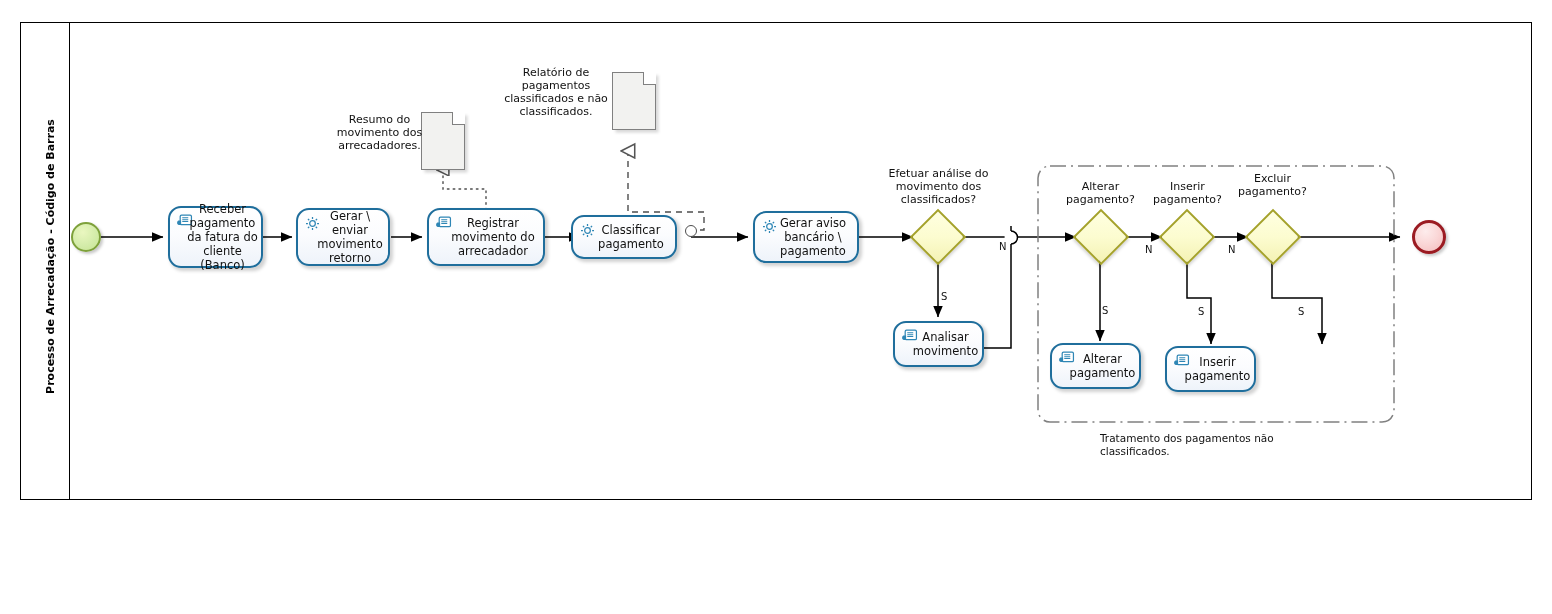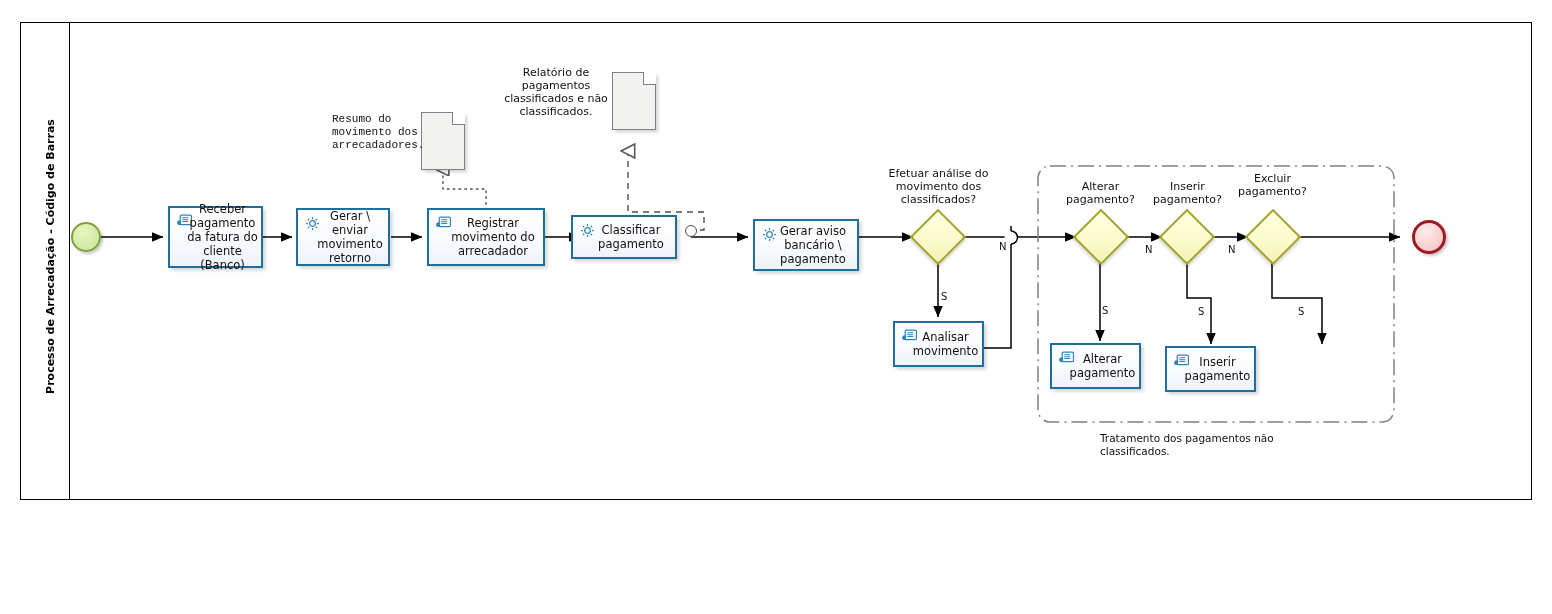--- a/index.html
+++ b/index.html
@@ -22,21 +22,21 @@
   .event{position:absolute;border-radius:50%;box-sizing:border-box;}
   .start-event{width:30px;height:30px;border:2px solid #7EA13B;
         background:radial-gradient(circle at 38% 32%,#eaf7c0 0%,#d4ecaa 55%,#c6e492 100%);
         box-shadow:2px 2px 3px rgba(0,0,0,.22);}
   .end-event{width:34px;height:34px;border:3.2px solid #9B1B22;
         background:radial-gradient(circle at 38% 30%,#fdecec 0%,#fad6d6 50%,#f4bcbc 100%);
         box-shadow:2px 2px 3px rgba(0,0,0,.22);}
 
   
   .task{position:absolute;box-sizing:border-box;border:2px solid #1F6E9C;
-        border-radius:0;
+        border-radius:13px;
         background:linear-gradient(180deg,#ffffff 0%,#fbfcfe 45%,#eef3fa 100%);
         box-shadow:2.5px 2.5px 3.5px rgba(0,0,0,.18);
         display:flex;align-items:center;justify-content:center;}
   .task-inner{position:relative;width:100%;height:100%;}
   .task-label{position:absolute;left:0;right:0;top:50%;transform:translateY(-50%);
         text-align:center;font:11.5px/14px "DejaVu Sans",sans-serif;color:#111;
         padding:0 3px;box-sizing:border-box;}
   .task-icon{position:absolute;left:6px;top:6px;width:17px;height:15px;}
 
   
@@ -180,21 +180,21 @@
           <path d="M9 1.2v2.3M9 14.5v2.3M1.2 9h2.3M14.5 9h2.3M3.5 3.5l1.6 1.6M12.9 12.9l1.6 1.6M14.5 3.5l-1.6 1.6M5.1 12.9L3.5 14.5"></path>
         </g>
       </svg>
       <div class="task-label lbl-pad-left">Classificar pagamento</div>
     </div>
   </div>
 
   <div style="position:absolute;left:685px;top:225px;width:10px;height:10px;
               border:1.4px solid #4d4d4d;border-radius:50%;background:#fff;"></div>
 
-  <div class="task" style="left:753px;top:211px;width:106px;height:52px;margin-top:8px;">
+  <div class="task" style="left:753px;top:211px;width:106px;height:52px;">
     <div class="task-inner">
       <svg class="task-icon" viewBox="0 0 18 18">
         <g fill="none" stroke="#2E86B5" stroke-width="1.5">
           <circle cx="9" cy="9" r="3.4"></circle>
           <path d="M9 1.2v2.3M9 14.5v2.3M1.2 9h2.3M14.5 9h2.3M3.5 3.5l1.6 1.6M12.9 12.9l1.6 1.6M14.5 3.5l-1.6 1.6M5.1 12.9L3.5 14.5"></path>
         </g>
       </svg>
       <div class="task-label lbl-pad-left">Gerar aviso bancário \ pagamento</div>
     </div>
   </div>
@@ -249,21 +249,21 @@
   <div class="flow-label" style="left:999px;top:241px;">N</div>
   <div class="flow-label" style="left:1102px;top:305px;">S</div>
   <div class="flow-label" style="left:1145px;top:244px;">N</div>
   <div class="flow-label" style="left:1198px;top:306px;">S</div>
   <div class="flow-label" style="left:1228px;top:244px;">N</div>
   <div class="flow-label" style="left:1298px;top:306px;">S</div>
 
   <div class="dataobj" style="left:421px;top:112px;">
     <div class="fold"></div>
   </div>
-  <div class="note" style="left:332px;top:113px;width:95px;text-align:left;font-family:Liberation Mono, monospace;">Resumo do movimento dos arrecadadores.</div>
+  <div class="note" style="left:332px;top:113px;width:95px;text-align:center;">Resumo do movimento dos arrecadadores.</div>
 
   <div class="dataobj" style="left:612px;top:72px;">
     <div class="fold"></div>
   </div>
   <div class="note" style="left:503px;top:66px;width:106px;text-align:center;">Relatório de pagamentos classificados e não classificados.</div>
 
   <div id="group-label">Tratamento dos pagamentos não classificados.</div>
 
 </div>
 

